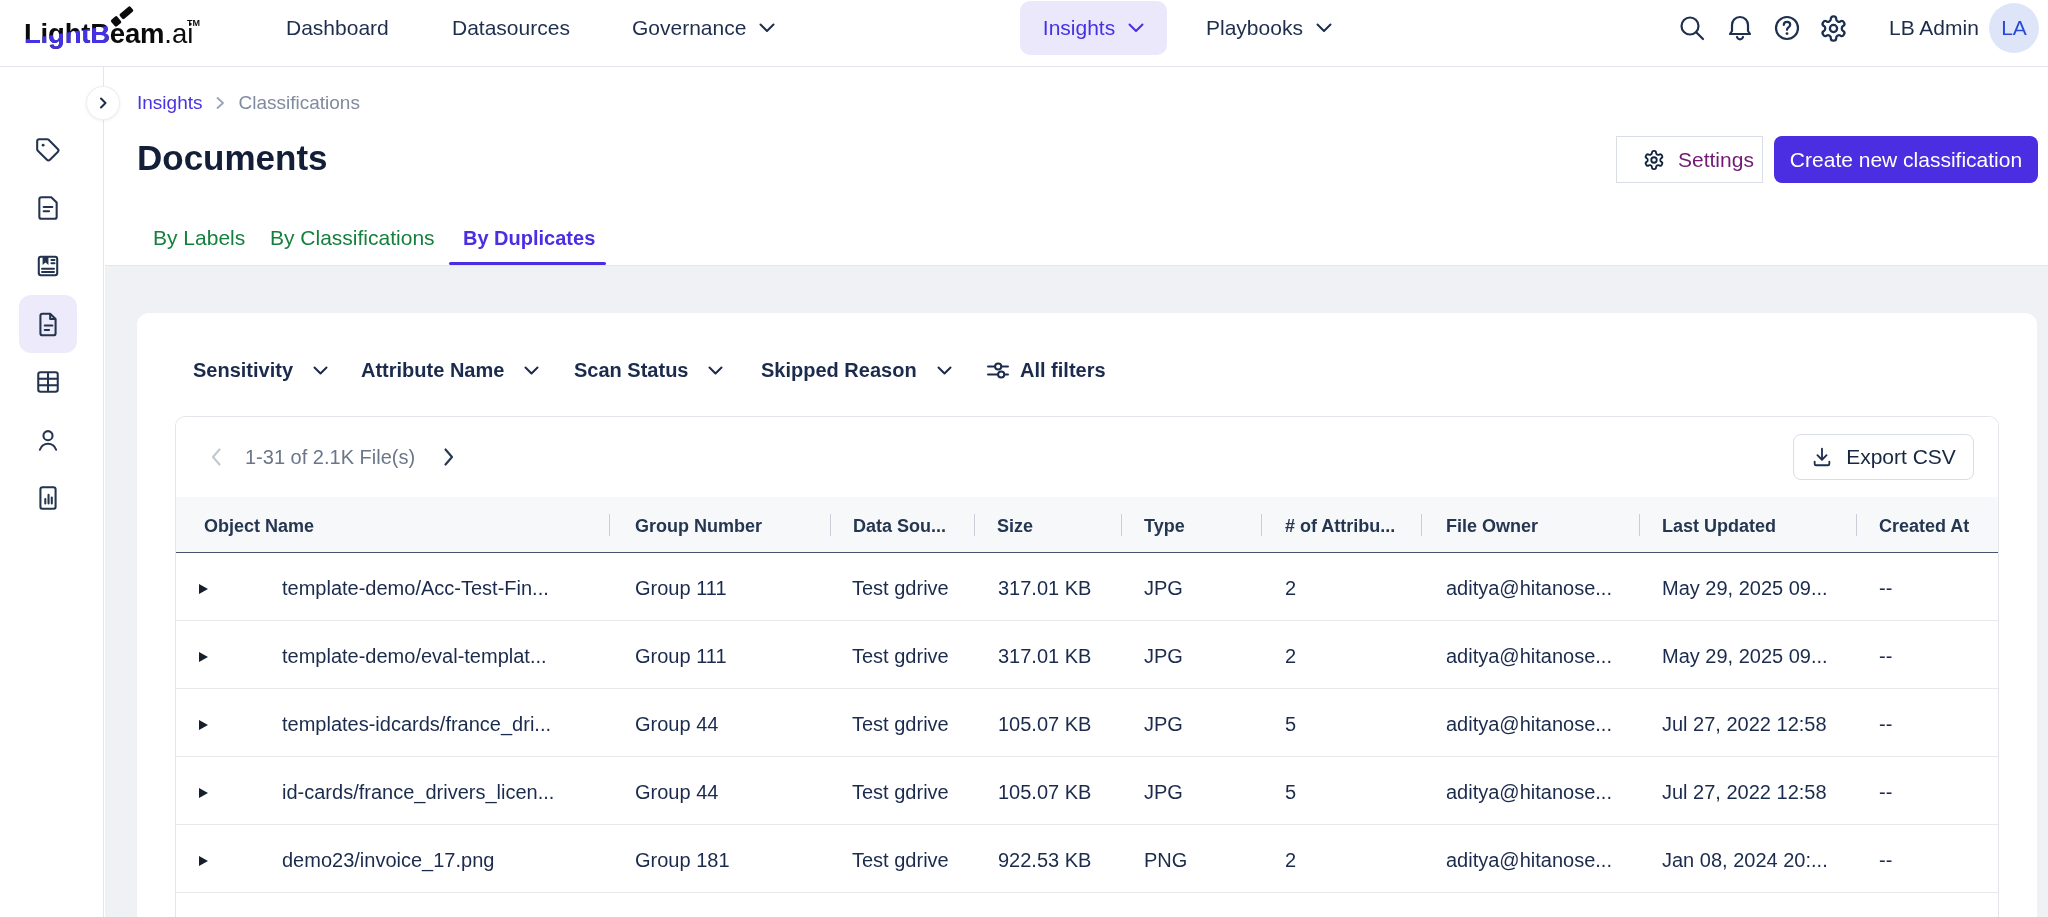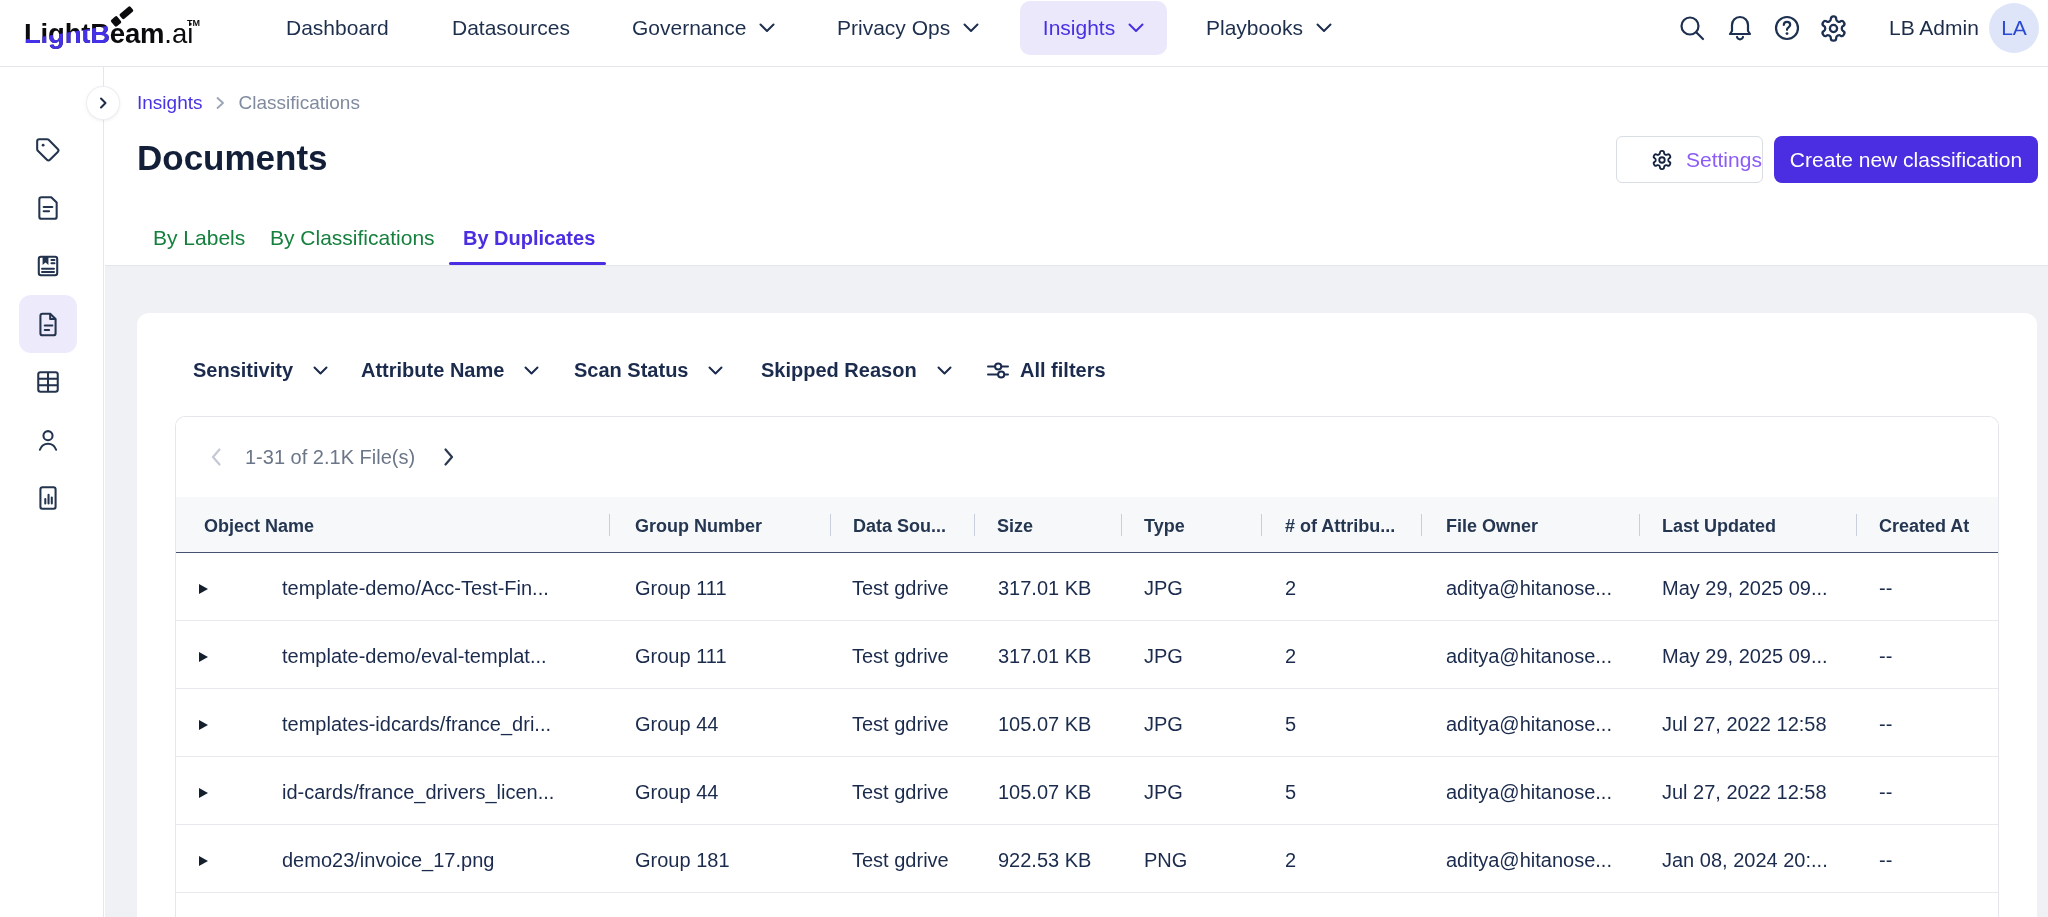--- a/index.html
+++ b/index.html
@@ -20,21 +20,21 @@
   .active-bg { position:absolute; left:19px; top:228px; width:58px; height:58px; background:#edeafb; border-radius:12px; }
 
   
   .headsec { position:absolute; left:78px; top:67px; width:1970px; height:198px; background:#fff; }
   .crumb { position:absolute; left:59px; top:25px; font-size:19px; }
   .crumb a { color:#4733e3; text-decoration:none; }
   .crumb .cur { color:#808b9f; }
   .h1 { position:absolute; left:59px; top:73px; font-size:35px; line-height:35px; font-weight:700; color:#131f38; }
   .collapse-btn { position:absolute; left:87px; top:87px; width:32px; height:32px; border-radius:50%; background:#fff; box-shadow:0 0 0 1px #eceef2, 0 1px 4px rgba(0,0,0,0.10); z-index:6; display:flex; align-items:center; justify-content:center; }
 
-  .btn-settings { position:absolute; left:1538px; top:69px; width:147px; height:47px; background:#fff; border:1px solid #d9dde4; border-radius:6px; display:flex; align-items:center; justify-content:flex-start; padding-left:34px; gap:13px; font-size:21px; color:#8b5cf6; }
+  .btn-settings { position:absolute; left:1538px; top:69px; width:147px; height:47px; background:#fff; border:1px solid #d9dde4; border-radius:0; display:flex; align-items:center; justify-content:flex-start; padding-left:26px; gap:13px; font-size:21px; color:#701a75; }
   .btn-create { position:absolute; left:1696px; top:69px; width:264px; height:47px; background:#4b2ee1; border-radius:8px; display:flex; align-items:center; justify-content:center; font-size:21px; color:#fff; }
 
   .tabs { position:absolute; left:0; top:160px; width:1970px; height:40px; }
   .tab { position:absolute; top:0; font-size:21px; line-height:21px; font-weight:400; color:#15803d; }
   .tab-underline { position:absolute; left:371px; top:35px; width:157px; height:3px; background:#4b2ee1; border-radius:2px; z-index:2; }
 
   
   .content { position:absolute; left:105px; top:265px; width:1943px; height:816px; background:#f0f1f4; border-top:1px solid #e4e6eb; }
   .card { position:absolute; left:32px; top:47px; width:1900px; height:620px; background:#fff; border-radius:12px 12px 0 0; }
 
@@ -72,25 +72,20 @@
           <rect x="0" y="-4.3" width="8" height="8.6" rx="1.6" fill="#0b0b0d"></rect>
           <rect x="10.5" y="-3.3" width="14" height="6.6" rx="1.6" fill="#0b0b0d"></rect>
         </g>
         <text x="163" y="26" font-family="Liberation Sans" font-size="9" font-weight="700" fill="#0b0b0d">TM</text>
       </svg>
     </div>
 
     <div class="navitem" style="left:286px;">Dashboard</div>
     <div class="navitem" style="left:452px;">Datasources</div>
     <div class="navitem" style="left:632px;">Governance
-      <svg class="navchev" width="16" height="10" viewBox="0 0 16 10">
-          <path d="M1.5 1.5 L8 8 L14.5 1.5" stroke="#1e2f4d" stroke-width="2" fill="none" stroke-linecap="round" stroke-linejoin="round"></path>
-        </svg>
-    </div>
-    <div class="navitem" style="left:837px;">Privacy Ops
       <svg class="navchev" width="16" height="10" viewBox="0 0 16 10">
           <path d="M1.5 1.5 L8 8 L14.5 1.5" stroke="#1e2f4d" stroke-width="2" fill="none" stroke-linecap="round" stroke-linejoin="round"></path>
         </svg>
     </div>
     <div class="ins-pill">Insights
       <svg class="navchev" width="16" height="10" viewBox="0 0 16 10">
           <path d="M1.5 1.5 L8 8 L14.5 1.5" stroke="#4530e3" stroke-width="2" fill="none" stroke-linecap="round" stroke-linejoin="round"></path>
         </svg>
     </div>
     <div class="navitem" style="left:1206px;">Playbooks
@@ -251,20 +246,28 @@
 
       <div class="tablebox">
         <div class="pagerow">
           <div class="abs" style="left:34px; top:30px;"><svg width="12" height="20" viewBox="0 0 12 20">
                 <path d="M9.5 2.5 L3 10 L9.5 17.5" stroke="#c3c9d4" stroke-width="2.2" fill="none" stroke-linecap="round" stroke-linejoin="round"></path>
               </svg></div>
           <div class="pagetext">1-31 of 2.1K File(s)</div>
           <div class="abs" style="left:267px; top:30px;"><svg width="12" height="20" viewBox="0 0 12 20">
                 <path d="M2.5 2.5 L9 10 L2.5 17.5" stroke="#2a3950" stroke-width="2.2" fill="none" stroke-linecap="round" stroke-linejoin="round"></path>
               </svg></div>
+          <div class="btn-export">
+            <svg width="22" height="22" viewBox="0 0 24 24" fill="none" stroke="#1d2e4e" stroke-width="2" stroke-linecap="round" stroke-linejoin="round">
+                <path d="M12 3 v11"></path>
+                <path d="M7 10 l5 5 5-5"></path>
+                <path d="M4 17 v2.5 a1.5 1.5 0 0 0 1.5 1.5 h13 a1.5 1.5 0 0 0 1.5-1.5 V17"></path>
+              </svg>
+            Export CSV
+          </div>
         </div>
         <div class="thead">
           <div class="th" style="left:28px;">Object Name</div>
           <div class="vsep" style="left:433px;"></div>
           <div class="th" style="left:459px;text-align:right;">Group Number</div>
           <div class="vsep" style="left:654px;"></div>
           <div class="th" style="left:677px;">Data Sou...</div>
           <div class="vsep" style="left:798px;"></div>
           <div class="th" style="left:821px;">Size</div>
           <div class="vsep" style="left:945px;"></div>

